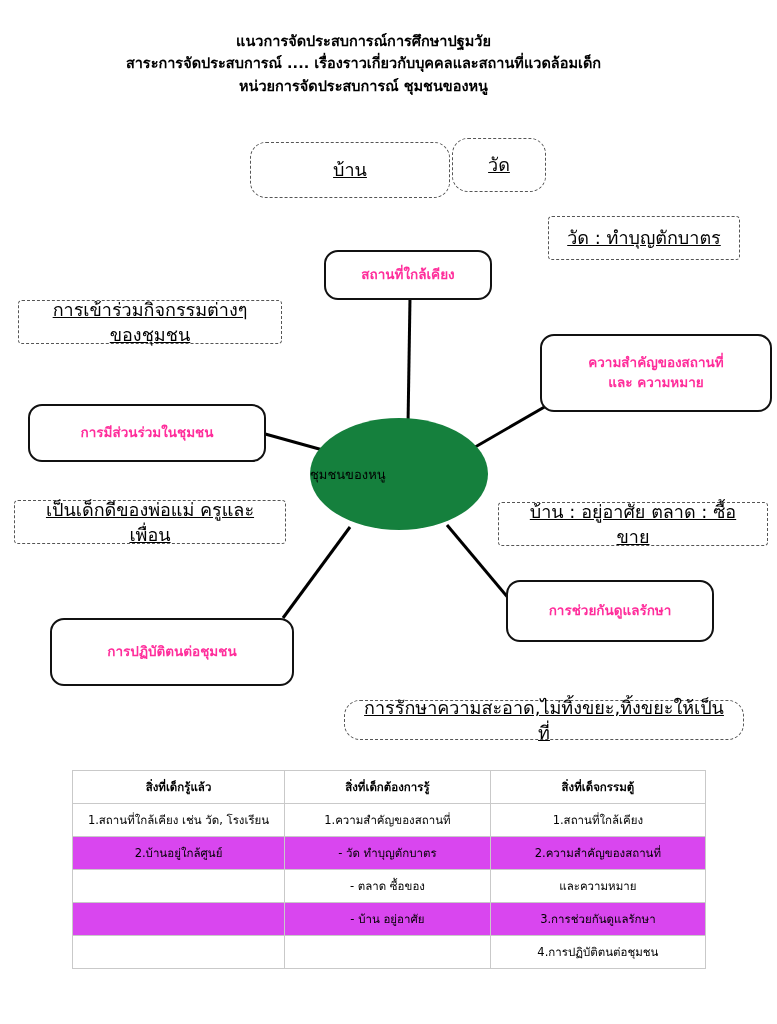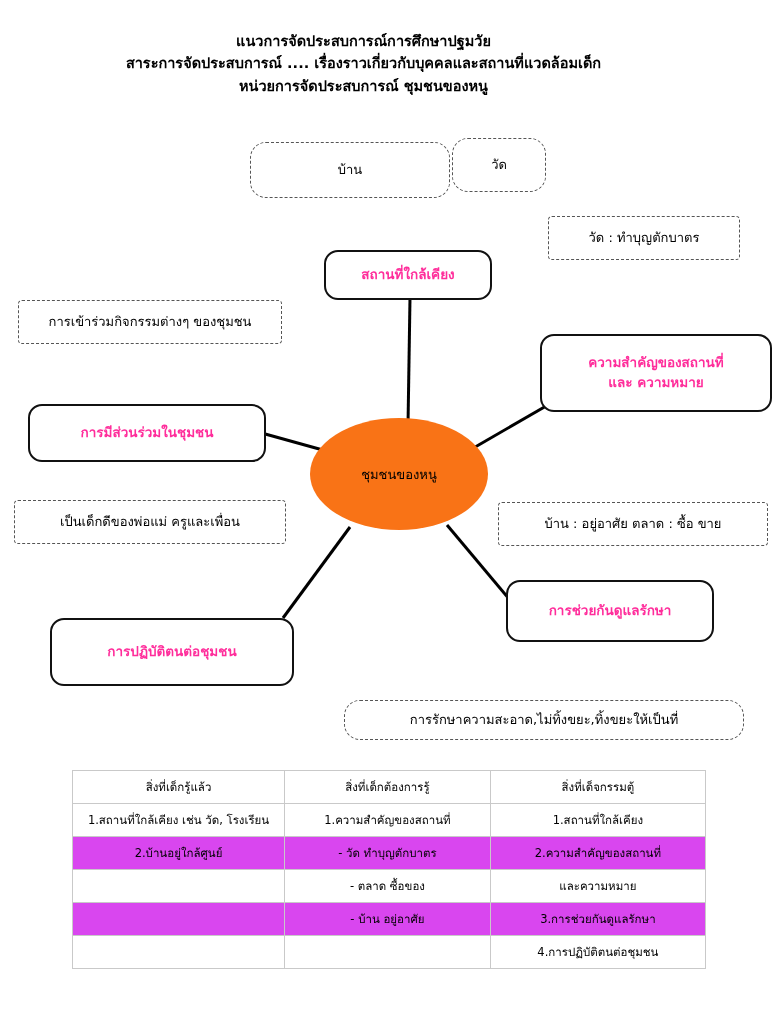--- a/index.html
+++ b/index.html
@@ -45,45 +45,45 @@
     display: flex;
     align-items: center;
     justify-content: center;
     text-align: center;
     background: #ffffff;
   }
   
   .dashed {
     border: 1px dashed #555555;
     border-radius: 16px;
-    font-size: 13px;
+    font-size: 18px;
     padding: 4px 16px;
     line-height: 1.4;
+    text-decoration: underline;
   }
   .dashed.sq {
     border-radius: 4px;
   }
   
   .solid {
     border: 2px solid #111111;
     border-radius: 14px;
     font-size: 13.5px;
     font-weight: bold;
     padding: 4px 8px;
     line-height: 1.45;
   }
   .pink { color: #ff2d9b; }
 
   .ellipse {
     position: absolute;
-    background: #f97316;
+    background: #15803d;
     border-radius: 50%;
     display: flex;
     align-items: center;
-    justify-content: center;
     font-size: 13px;
     color: #000;
   }
 
   
   .tbl-wrap {
     position: absolute;
     left: 72px;
     top: 770px;
     width: 634px;
@@ -93,21 +93,21 @@
     width: 100%;
     font-size: 11.5px;
   }
   table th, table td {
     border: 1px solid #c9c9c9;
     padding: 5px 6px;
     vertical-align: middle;
     height: 22px;
   }
   table th {
-    font-weight: normal;
+    font-weight: bold;
   }
   table td { text-align: center; }
   tr.alt td { background: #d946ef; }
   col.c1 { width: 33.5%; }
   col.c2 { width: 32.5%; }
   col.c3 { width: 34%; }
 </style>
 </head>
 <body>
 

